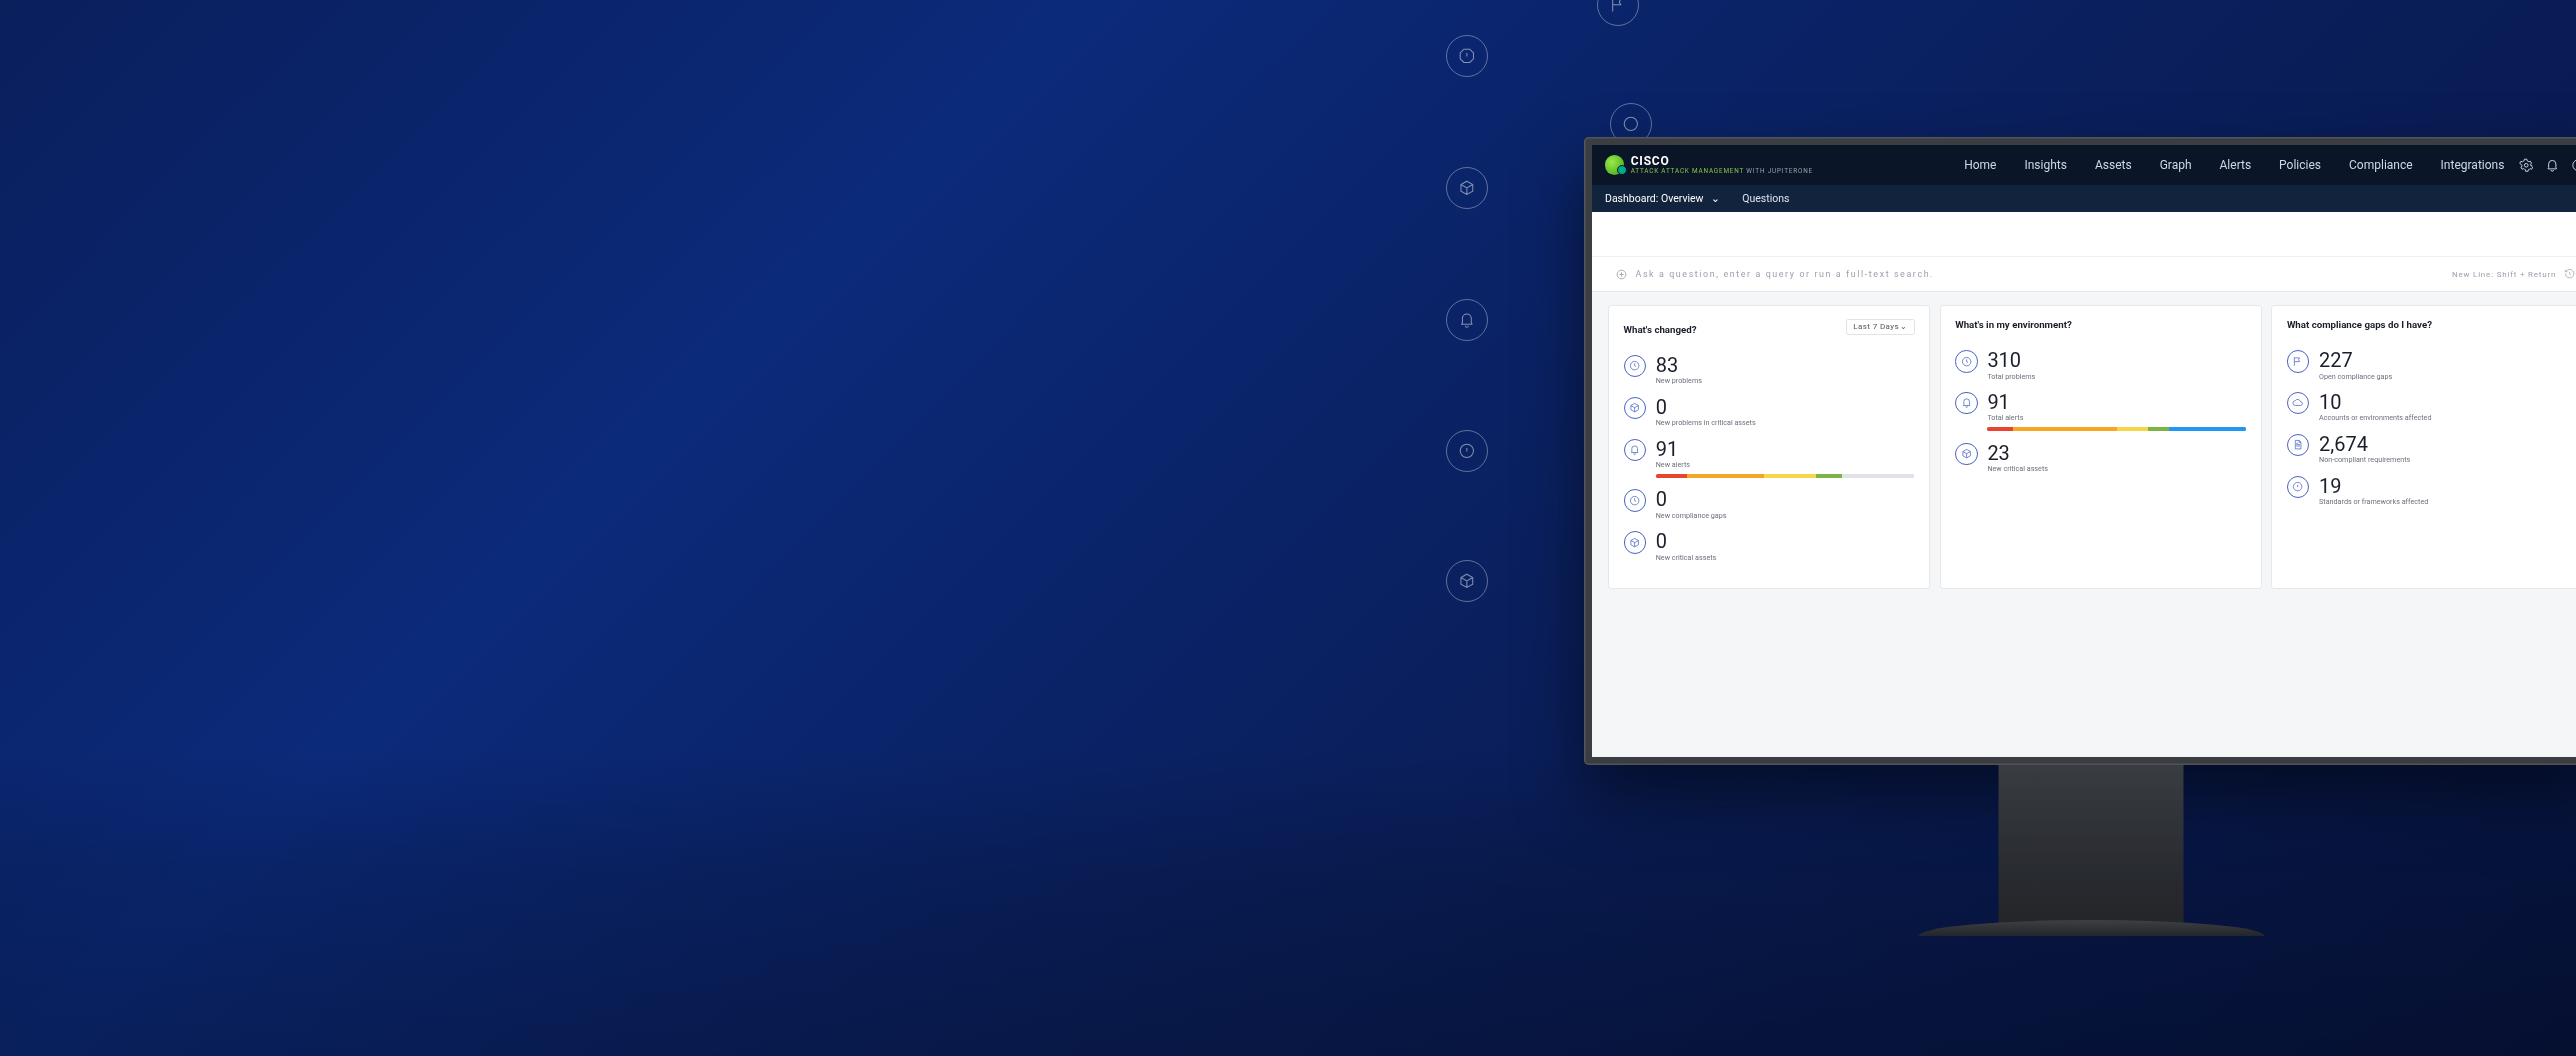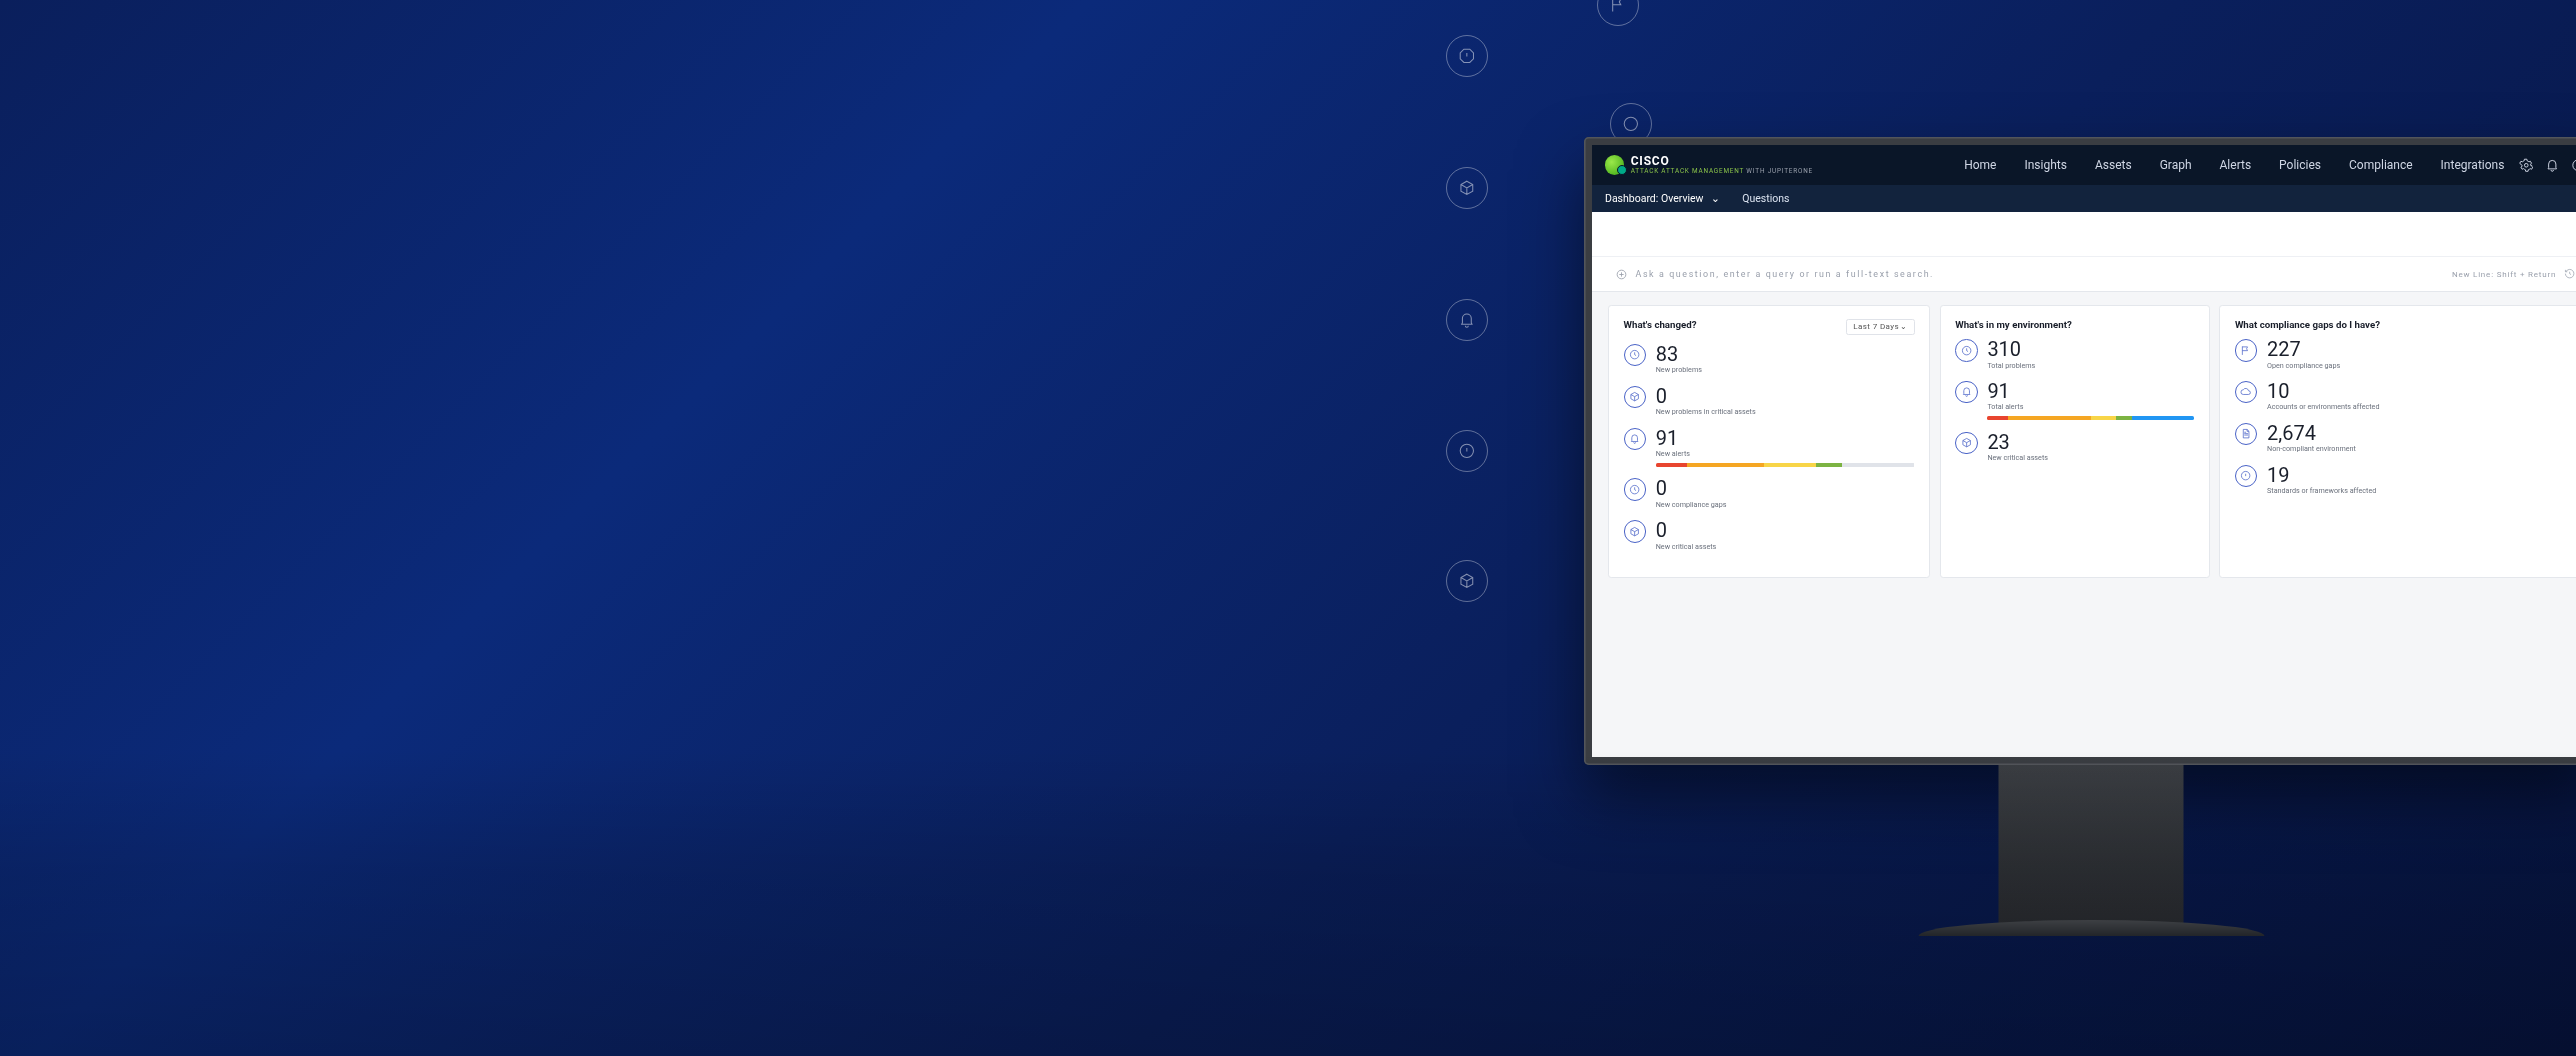--- a/index.html
+++ b/index.html
@@ -48,22 +48,22 @@
 
 
 .search-row { height:35px; background:#fff; border-bottom:0.8px solid #e4e7ec; display:flex; align-items:center;
   padding:0 22.5px; font-size:8.9px; color:#9aa0ac; letter-spacing:1.6px; font-family:ui-monospace,Menlo,monospace; }
 .search-row .msg { margin-left:8px; }
 .search-row .hint { margin-left:auto; font-size:8px; letter-spacing:0.8px; }
 
 
 .cards { display:flex; gap:9.7px; padding:13px 13px 13px 16px; background:#f5f6f8; }
 .card { background:#fff; border:0.8px solid #e4e7ec; border-radius:3.2px; padding:13px 14.5px 14.5px; }
-.card.c1 { width:322px; } .card.c2 { width:270px; } .card.c3 { flex:1; }
-.card-title-row { display:flex; align-items:flex-start; margin-bottom:9px; }
+.card.c1 { width:322px; } .card.c2 { width:322px; } .card.c3 { flex:1; }
+.card-title-row { display:flex; align-items:flex-end; margin-bottom:20px; }
 .card-title { font-size:9.7px; font-weight:700; color:#1a1f2b; }
 .pill { margin-left:auto; border:0.8px solid #e0e3e9; border-radius:2.4px; padding:2.4px 6.4px; font-size:8px; color:#555;
   display:flex; align-items:center; gap:1px; cursor:pointer; letter-spacing:0.4px; }
 
 .metric { display:flex; align-items:flex-start; gap:9.7px; margin-bottom:11.3px; }
 .mi { width:22.5px; height:22.5px; border:1.2px solid #4a63c7; border-radius:50%; display:flex; align-items:center;
   justify-content:center; flex-shrink:0; }
 .mi svg { width:11.3px; height:11.3px; stroke:#4a63c7; stroke-width:1.6; fill:none; }
 .mv { display:flex; flex-direction:column; }
 .num { font-size:20px; font-weight:400; color:#1a1f2b; line-height:1; }
@@ -323,21 +323,21 @@
               </span>
           </div>
           <div class="metric">
             <span class="mi">
                 <svg viewBox="0 0 24 24">
                   <path d="M7 3h8l4 4v14H7zM15 3v4h4M9 12h8M9 15h8M9 9h4"></path>
                 </svg>
               </span>
             <span class="mv">
                 <span class="num">2,674</span>
-                <span class="lab">Non-compliant environment</span>
+                <span class="lab">Non-compliant requirements</span>
               </span>
           </div>
           <div class="metric">
             <span class="mi">
                 <svg viewBox="0 0 24 24">
                   <circle cx="12" cy="12" r="9"></circle>
                   <path d="M12 8v5M12 16h.01"></path>
                 </svg>
               </span>
             <span class="mv">

